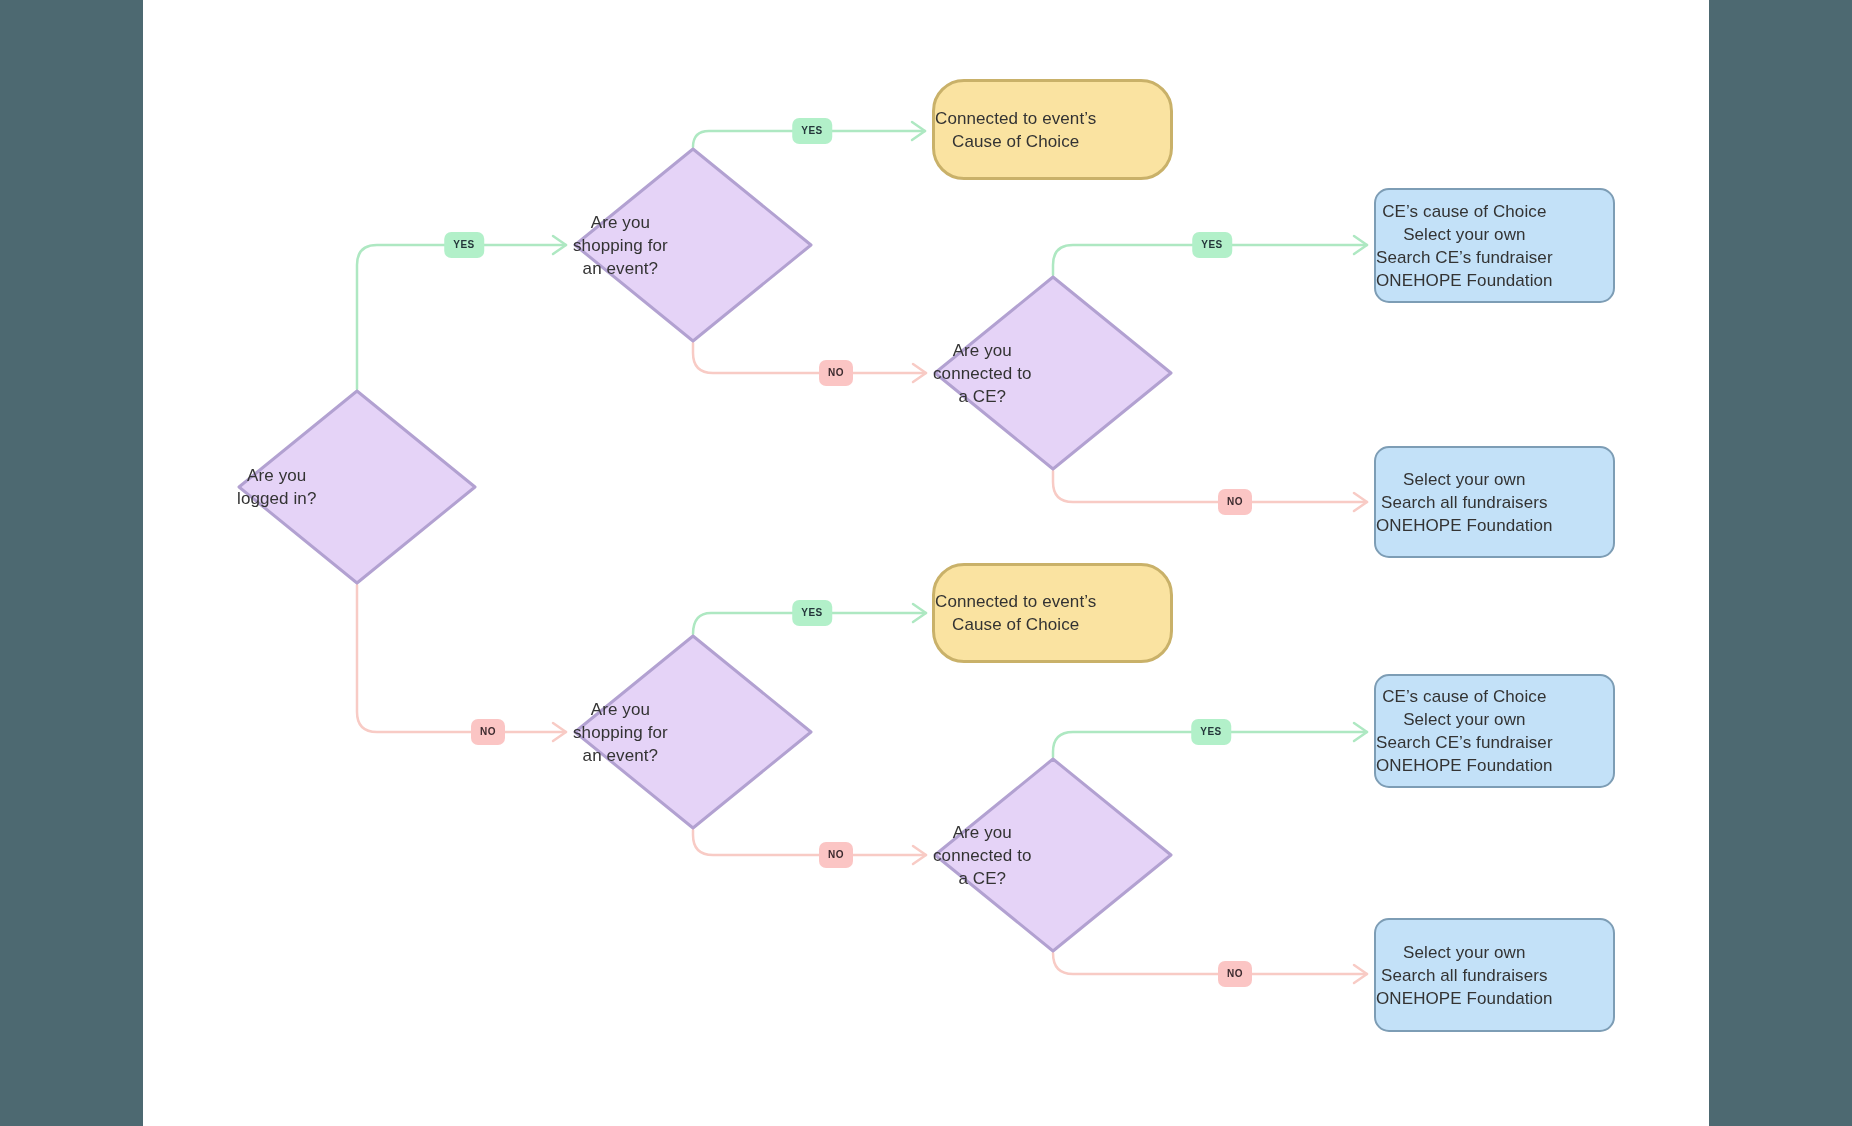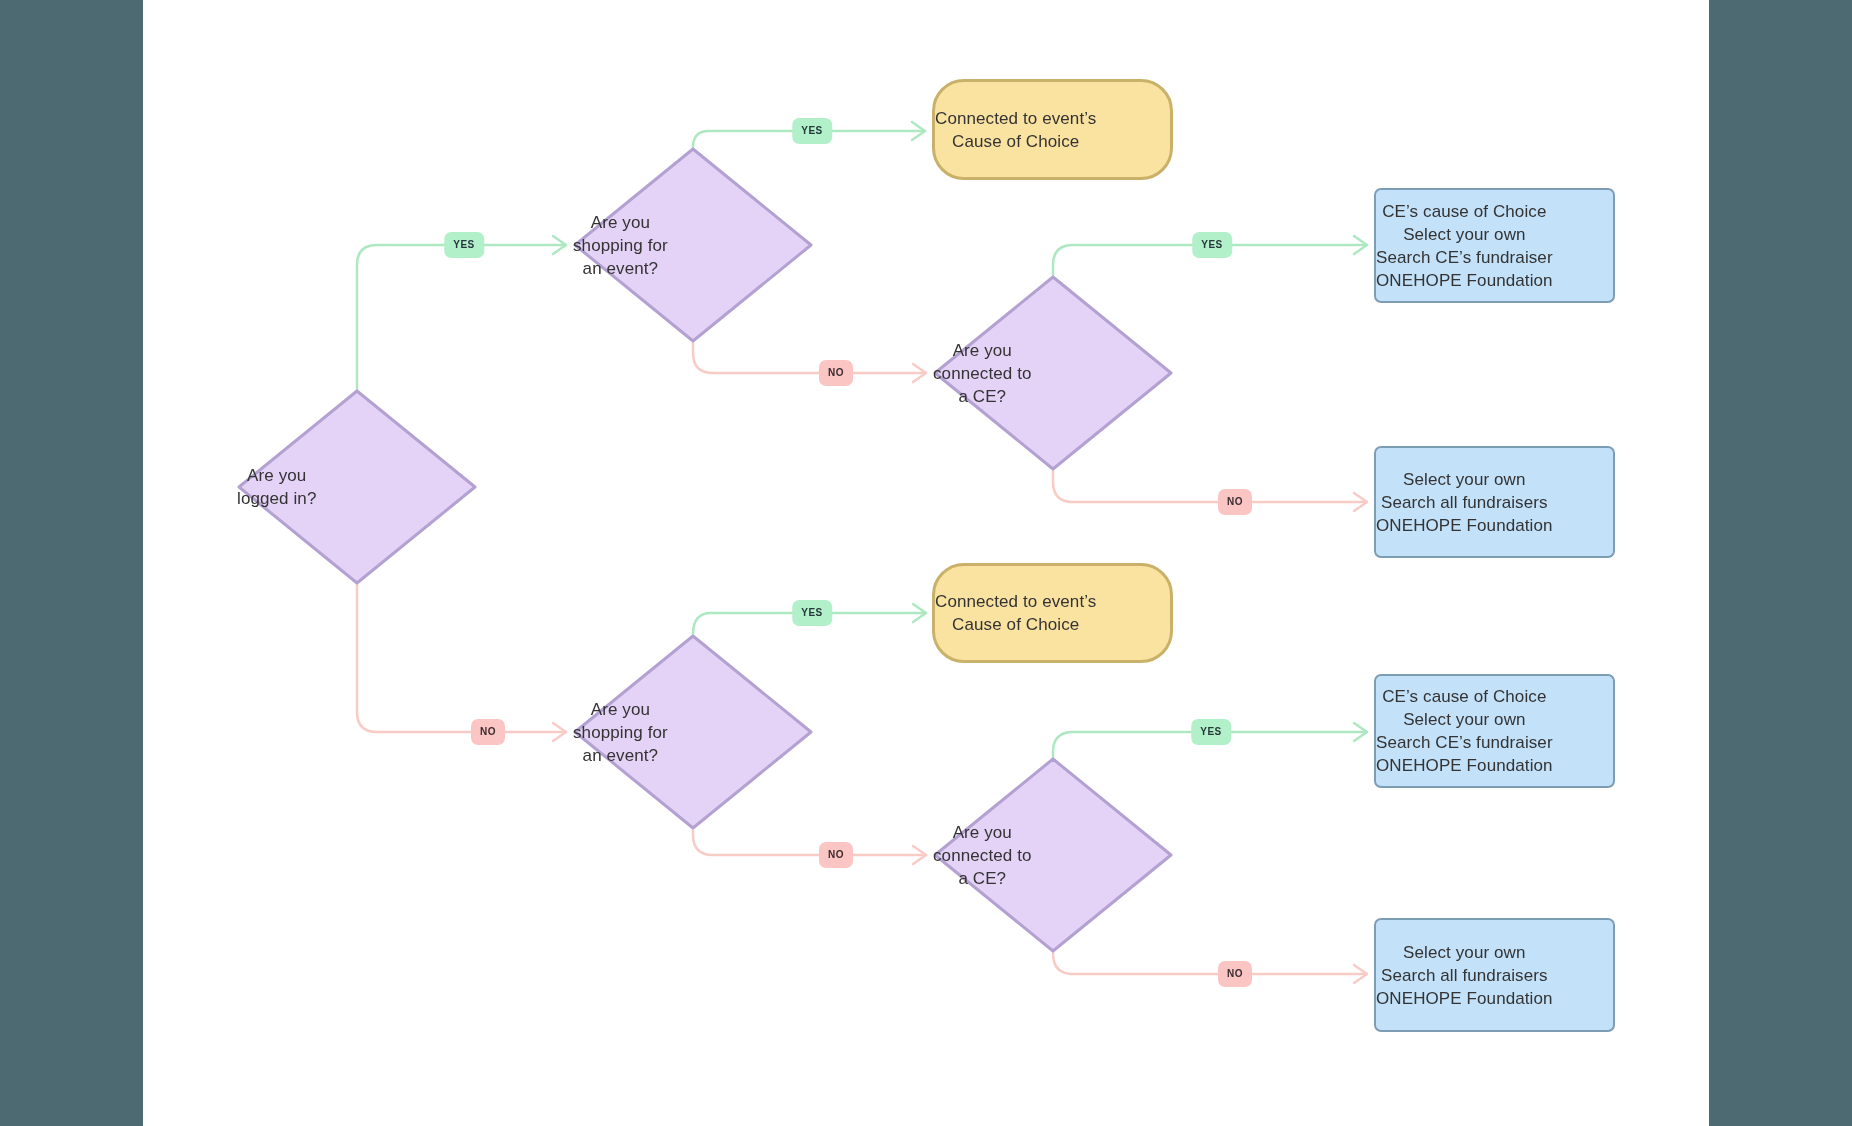--- a/index.html
+++ b/index.html
@@ -52,21 +52,21 @@
     stroke-width: 3; stroke-linejoin: round;
   }
   .terminal {
     background: var(--terminal-fill, #fae3a1);
     border: 3px solid var(--terminal-border, #c9b169);
     border-radius: 32px;
   }
   .outcome {
     background: var(--outcome-fill, #c3e1f8);
     border: 2.5px solid var(--outcome-border, #7d9db5);
-    border-radius: 7px;
+    border-radius: 15px;
   }
 
   
   .badge {
     position: absolute;
     transform: translate(-50%, -50%);
     font-size: 10px; font-weight: 700; line-height: 1;
     letter-spacing: 0.5px;
     padding: 8px 9px;
     border-radius: 7px;

